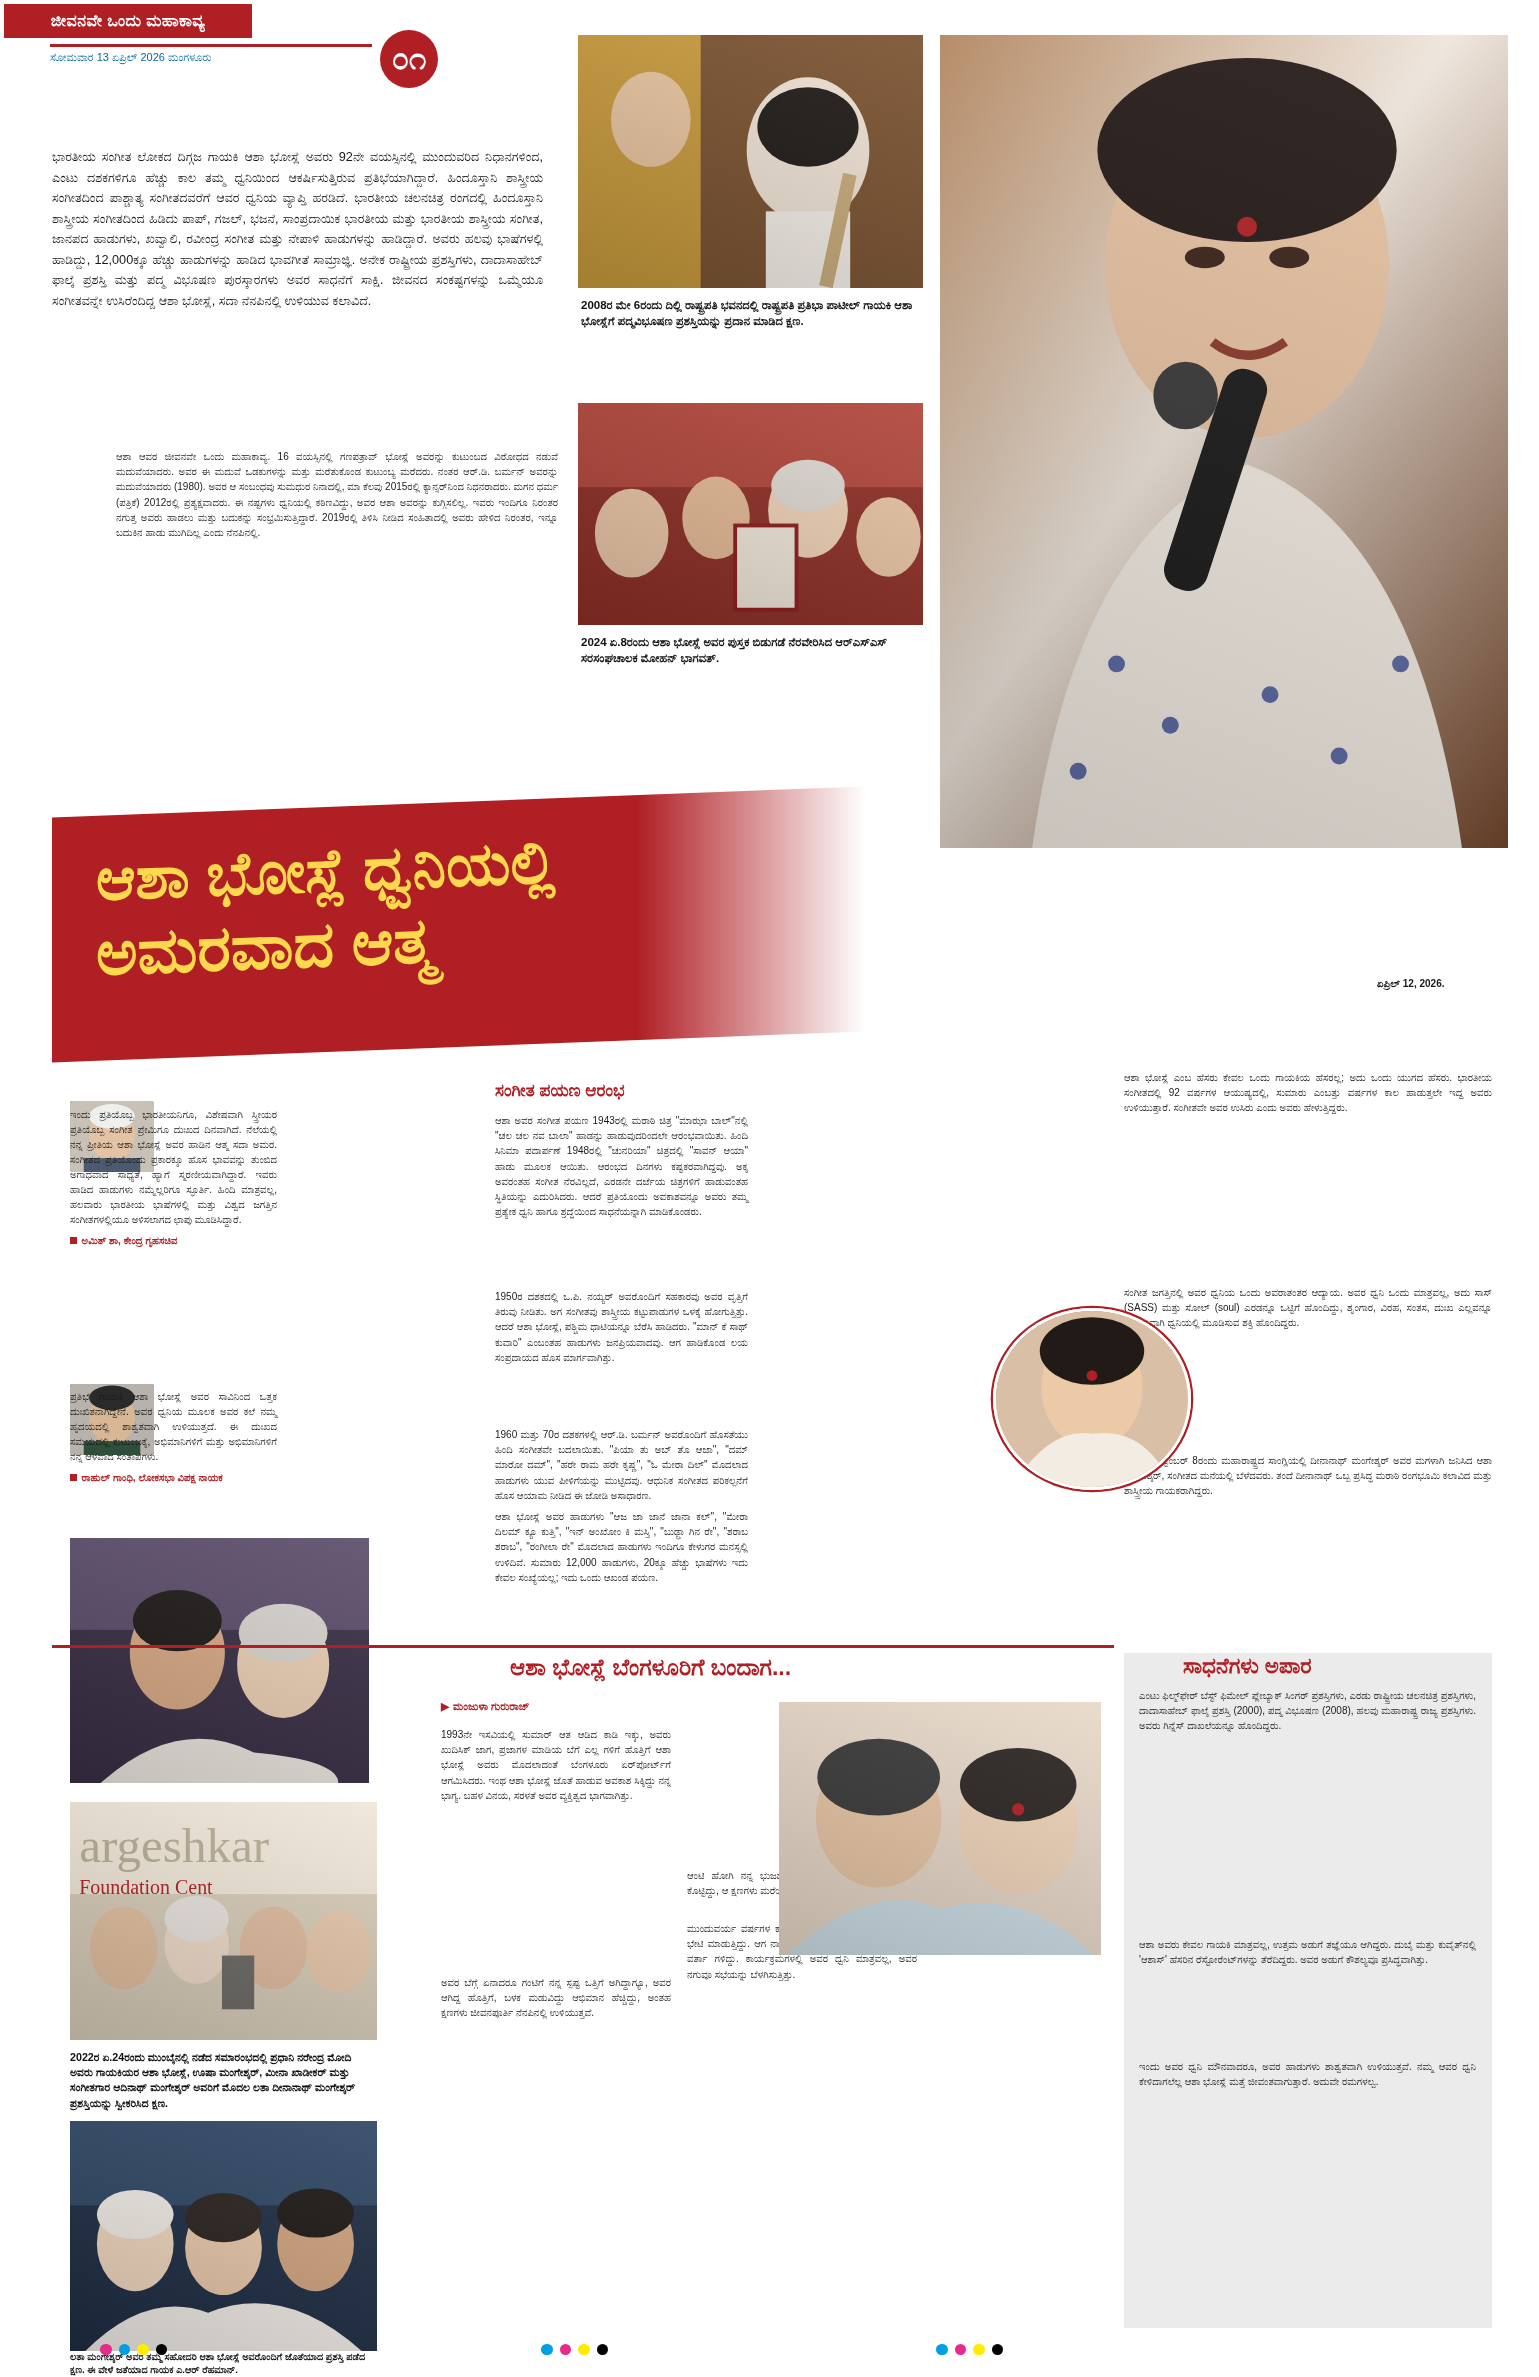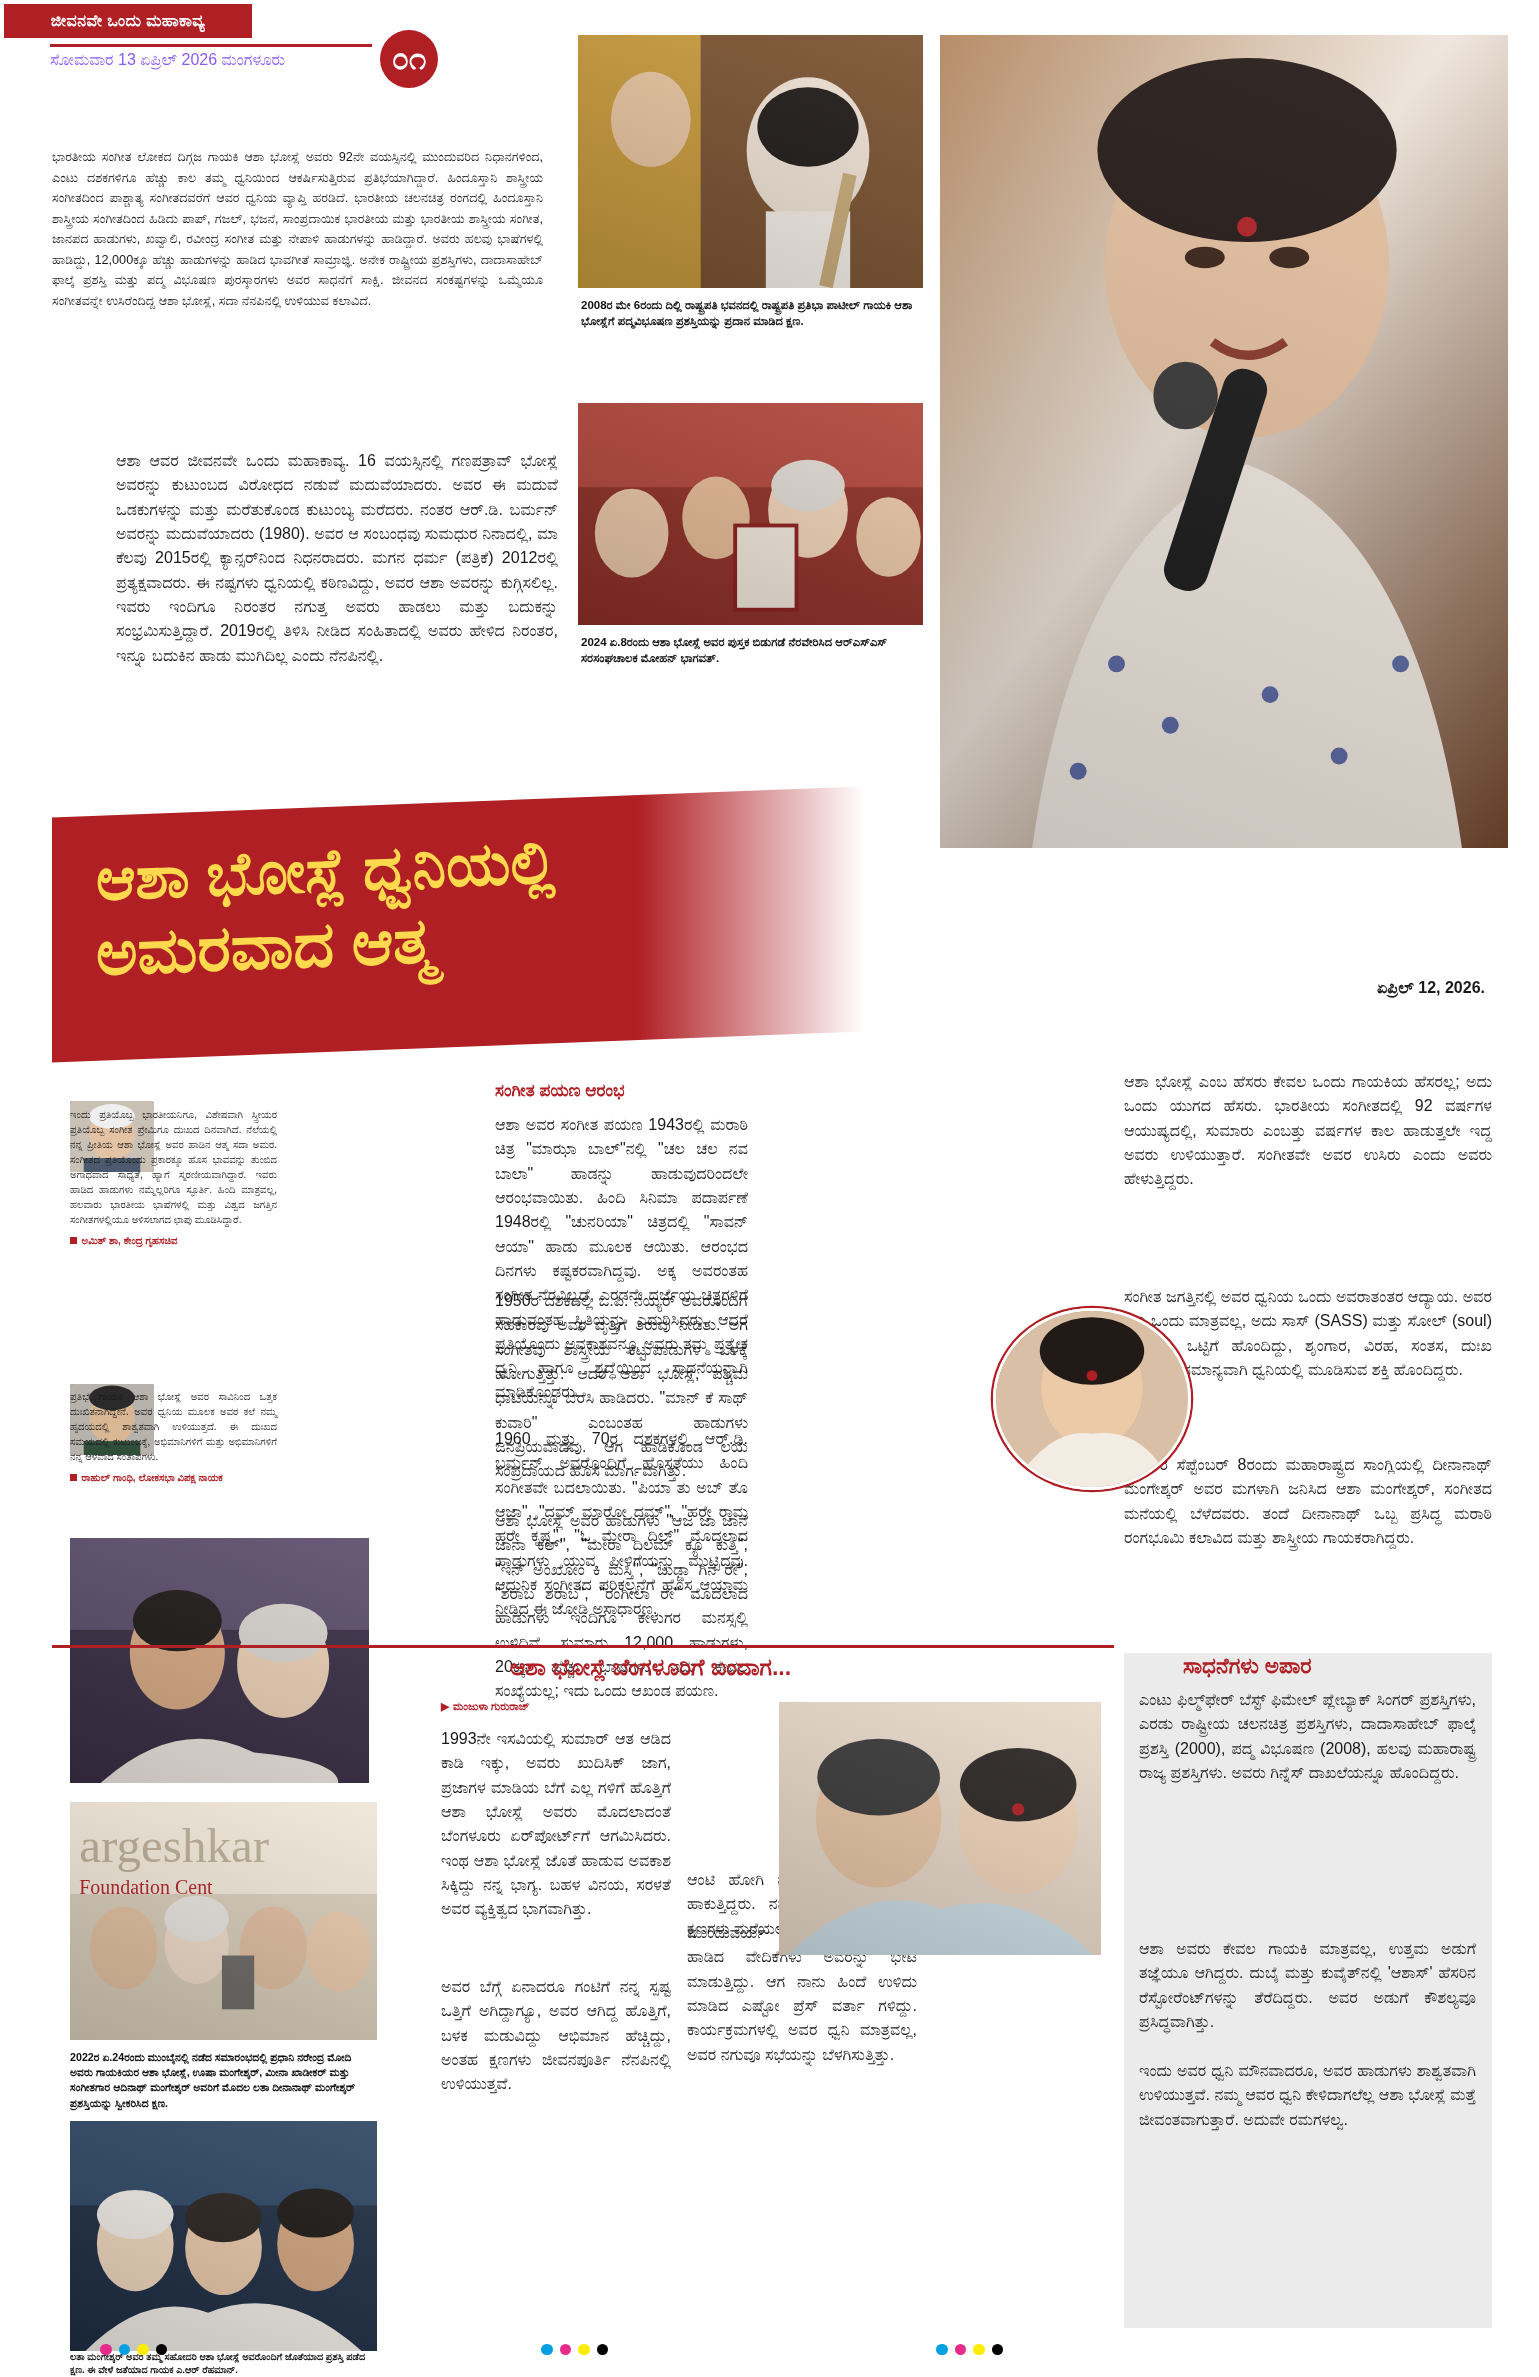--- a/index.html
+++ b/index.html
@@ -24,21 +24,21 @@
   .logo-bird {
     width:43px; height:35px; margin-right:7.7px; margin-top:4.6px;
     color:#c0392b;
   }
   .logo-title {
     font-size:37px; font-weight:bold; color:#b01f24; letter-spacing:0px;
     line-height:1.0; font-family:"Liberation Sans", sans-serif;
   }
   .logo-rule { height:3.1px; background:#b01f24; width:322px; margin-top:4.6px; }
   .logo-sub {
-    margin-top:4.6px; font-size:16px; color:#8b5cf6; letter-spacing:0px;
+    margin-top:4.6px; font-size:11px; color:#0369a1; letter-spacing:0px;
   }
   .page-no {
     position:absolute; left:376px; top:26px;
     width:58px; height:58px; border-radius:50%;
     background:#b01f24; color:#fff;
     display:flex; align-items:center; justify-content:center;
     font-size:31px; font-weight:bold;
   }
   
   .intro {
@@ -88,21 +88,21 @@
     transform:skewY(-2.2deg);
   }
   .headline-text {
     position:absolute; left:92px; top:827px; width:782px;
     color:#ffd84d; font-weight:bold; line-height:1.12; transform:skewY(-2.2deg);
   }
   .hl1 { font-size:60px; }
   .hl2 { font-size:63px; margin-top:4.6px; }
   
   .col {
-    position:absolute; font-size:16px; line-height:1.52; color:#1a1a1a;
+    position:absolute; font-size:10px; line-height:1.52; color:#1a1a1a;
     text-align:justify;
   }
   .colhd {
     position:absolute; color:#b01f24; font-weight:bold; font-size:17px;
   }
   .quote-box {
     position:absolute; width:207px; font-size:10px; line-height:1.5;
     color:#1a1a1a; text-align:justify;
   }
   .q-attr { margin-top:6.1px; font-weight:bold; font-size:10px; color:#b01f24; }

